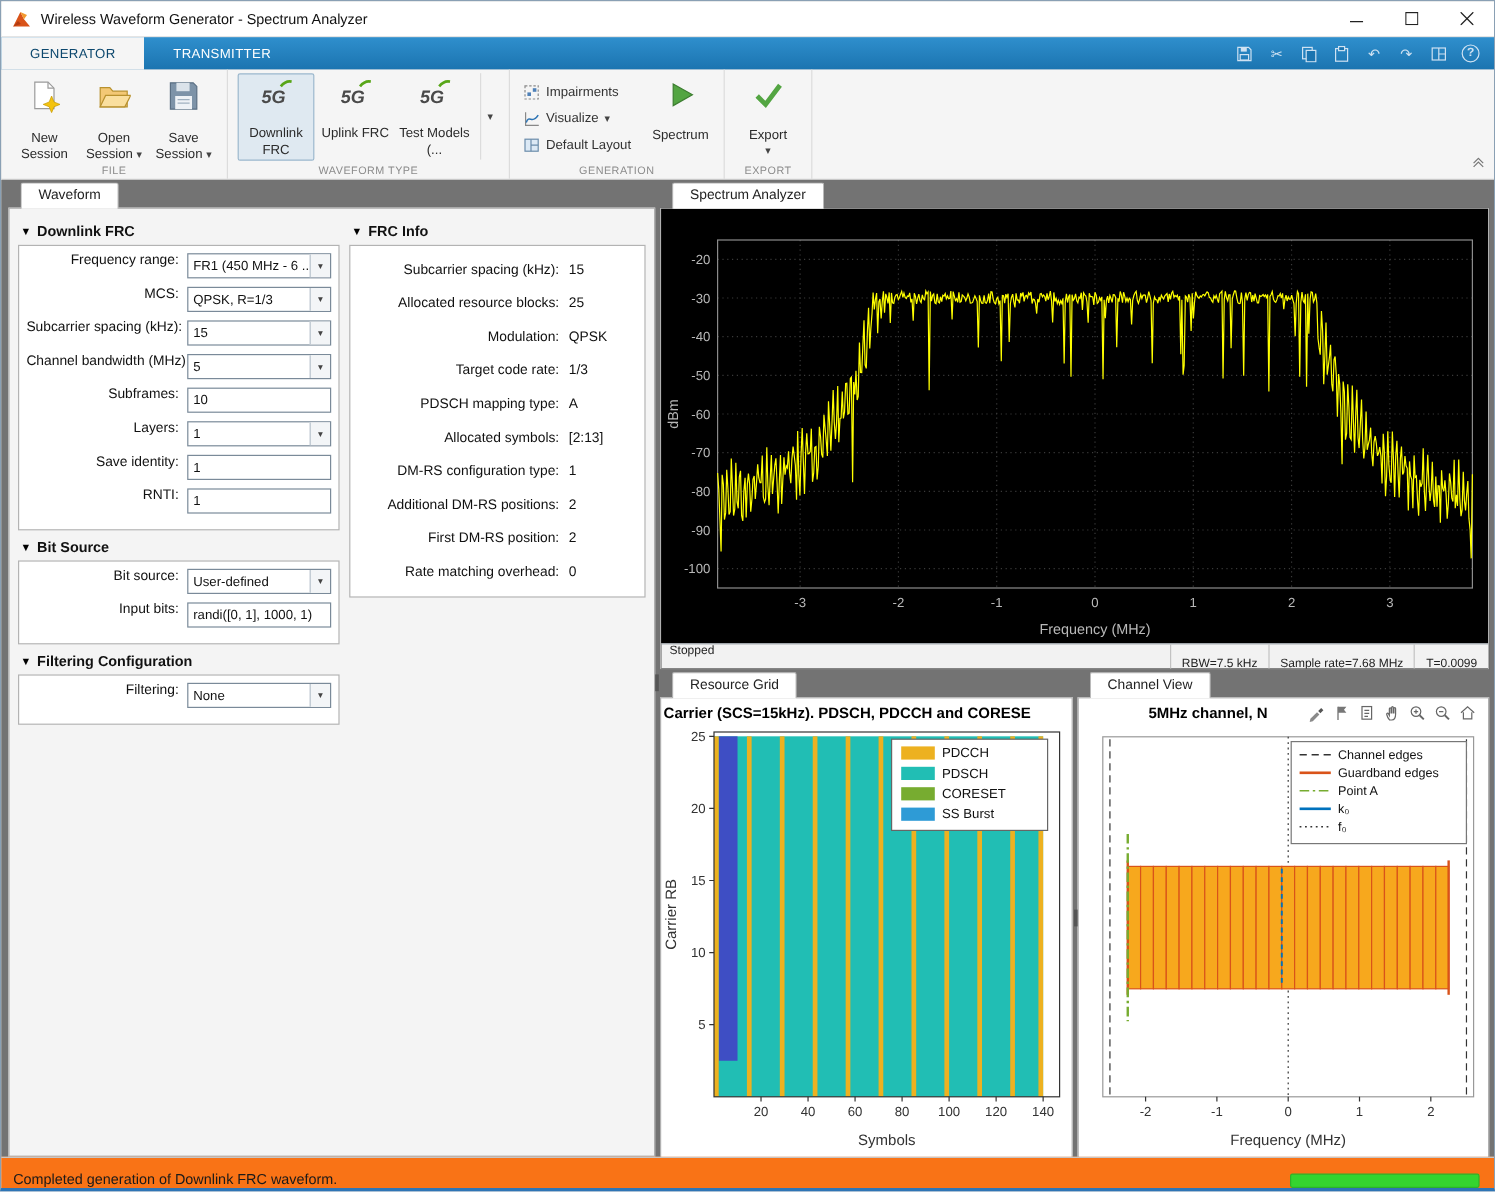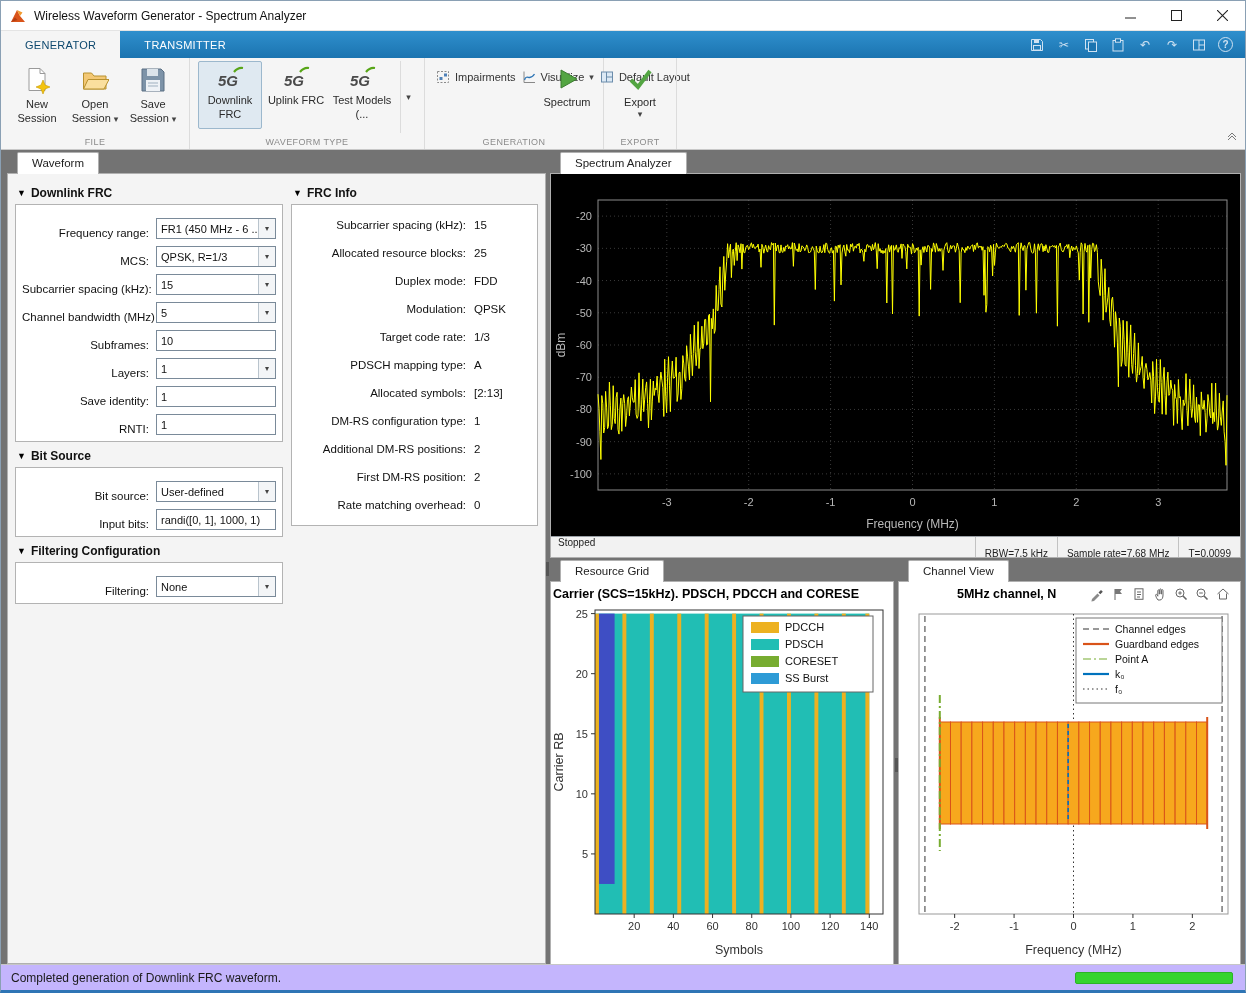--- a/index.html
+++ b/index.html
@@ -19,45 +19,45 @@
 .rtab.inactive{color:#fff}
 .qat{margin-left:auto;display:flex;align-items:center;gap:11px;padding-right:12px}
 .qat .qicon{display:flex;align-items:center;justify-content:center;width:16px;height:16px;color:#cfe2f2;font-size:12px}
 .qat .qhelp{width:15px;height:15px;border:1px solid #cfe2f2;border-radius:50%;font-size:10px;line-height:13px;text-align:center;font-weight:bold}
 
 
 .toolbar{position:absolute;top:57px;left:0;right:0;height:92px;background:#f5f5f5;border-bottom:1px solid #c8c8c8;display:flex}
 .tsection{position:relative;height:100%;padding:3px 8px 16px 8px;display:flex;align-items:flex-start;gap:2px;border-right:1px solid #dcdcdc}
 .tsection-label{position:absolute;bottom:2px;left:0;right:0;text-align:center;font-size:9px;color:#8b8b8b;letter-spacing:.4px}
 .big-btn{width:56px;min-height:68px;display:flex;flex-direction:column;align-items:center;padding-top:4px;border:1px solid transparent;border-radius:2px}
-.big-btn .btn-label{font-size:11px;color:#2b2b2b;text-align:center;line-height:1.25;margin-top:4px}
+.big-btn .btn-label{font-size:11px;color:#2b2b2b;text-align:center;line-height:1.25;margin-top:15px}
 .big-btn .arrow{font-size:9px;color:#444;line-height:1}
 .big-btn.selected{background:#dfe9f1;border-color:#9cb8cd}
 .wt-btn{width:64px}
 .wt-drop{width:16px;align-self:stretch;display:flex;align-items:center;justify-content:center;border-left:1px solid #dcdcdc;margin-left:4px;font-size:9px;color:#444}
-.gen-col{display:flex;flex-direction:row;padding-top:5px;width:104px}
+.gen-col{display:flex;flex-direction:column;padding-top:5px;width:104px}
 .small-item{display:flex;align-items:center;gap:5px;font-size:11px;color:#333;height:22px;padding:0 3px;white-space:nowrap}
 .small-item .arrow{font-size:9px;color:#444}
 .collapse-btn{position:absolute;right:6px;bottom:3px}
 
 
 .main{position:absolute;top:149px;left:0;right:0;bottom:26px;background:#737373}
 .panel{position:absolute}
 .ptab{position:absolute;top:0;left:10px;height:22px;background:#fff;border:1px solid #b0b0b0;border-bottom:none;padding:4px 14px 0;font-size:11.5px;color:#222;z-index:2;border-radius:2px 2px 0 0;white-space:nowrap}
 .pbody{position:absolute;top:21px;left:0;right:0;bottom:0;border:1px solid #b0b0b0;background:#f4f4f4}
 
 
 .left-panel{left:6px;top:2px;width:539px;height:812px}
 .wf-cols{position:absolute;inset:1px;display:flex;padding:4px 6px;gap:8px;overflow:hidden}
 .wf-col1{width:268px}
 .wf-col2{flex:1}
 .sec-header{font-size:12px;font-weight:bold;color:#111;margin:7px 0 4px 2px;display:flex;align-items:center;gap:5px}
 .sec-header .tri{font-size:9px;color:#000}
 .groupbox{background:#fff;border:1px solid #b3b3b3;padding:6px 6px}
-.field-row{display:flex;align-items:flex-end;height:28px}
+.field-row{display:flex;align-items:flex-start;height:28px}
 .field-label{flex:1;text-align:right;font-size:11.5px;color:#111;padding-right:7px;white-space:nowrap;overflow:hidden}
 .select,.textinput{width:120px;height:21px;border:1px solid #7a8a99;background:#fff;font-size:11px;color:#111}
 .select{display:flex;align-items:center}
 .sel-text{flex:1;padding-left:4px;overflow:hidden;white-space:nowrap}
 .sel-arrow{width:17px;height:100%;border-left:1px solid #b9c4cd;background:#f3f5f7;display:flex;align-items:center;justify-content:center;font-size:8px;color:#444}
 .textinput{padding-left:4px;font-family:"Liberation Sans",sans-serif}
 .info-row{display:flex;height:28px;align-items:center;font-size:11.5px}
 .info-label{width:168px;text-align:right;color:#111;white-space:nowrap}
 .info-value{padding-left:8px;color:#111}
 
@@ -74,21 +74,21 @@
 .grid-panel .pbody,.channel-panel .pbody{background:#fff}
 .chart-title{height:22px;font-size:12.5px;font-weight:bold;color:#000;white-space:nowrap;overflow:hidden;padding:5px 0 0 2px}
 .chart-title.channel{padding-left:58px}
 .ax-toolbar{position:absolute;top:3px;right:8px;display:flex;gap:3px;z-index:3;background:#fff}
 .ax-toolbar .axicon{width:18px;height:18px;display:flex;align-items:center;justify-content:center}
 
 
 .vsplit-handle{position:absolute;background:#555;width:3px;height:14px}
 
 
-.statusbar{position:absolute;left:0;right:0;bottom:0;height:26px;background:#c4b5fd;border-top:1px solid #c6c6c6;display:flex;align-items:center;padding:12px 10px;font-size:12px;color:#1a1a1a}
+.statusbar{position:absolute;left:0;right:0;bottom:0;height:26px;background:#f97316;border-top:1px solid #c6c6c6;display:flex;align-items:flex-end;padding:0 10px;font-size:12px;color:#1a1a1a}
 .progress{margin-left:auto;width:158px;height:12px;background:#35d42f;border:1px solid #2cb328;border-radius:2px;margin-right:2px}
 
 svg text{font-family:"Liberation Sans",sans-serif}
 </style>
 </head>
 <body>
 
 <div class="window">
 
   <div class="titlebar">
@@ -364,24 +364,20 @@
               <span>FRC Info</span>
             </div>
             <div class="groupbox" id="box-frcinfo">
                 <div class="info-row">
                   <span class="info-label">Subcarrier spacing (kHz):</span>
                   <span class="info-value">15</span>
                 </div>
                 <div class="info-row">
                   <span class="info-label">Allocated resource blocks:</span>
                   <span class="info-value">25</span>
-                </div>
-                <div class="info-row">
-                  <span class="info-label">Duplex mode:</span>
-                  <span class="info-value">FDD</span>
                 </div>
                 <div class="info-row">
                   <span class="info-label">Modulation:</span>
                   <span class="info-value">QPSK</span>
                 </div>
                 <div class="info-row">
                   <span class="info-label">Target code rate:</span>
                   <span class="info-value">1/3</span>
                 </div>
                 <div class="info-row">

